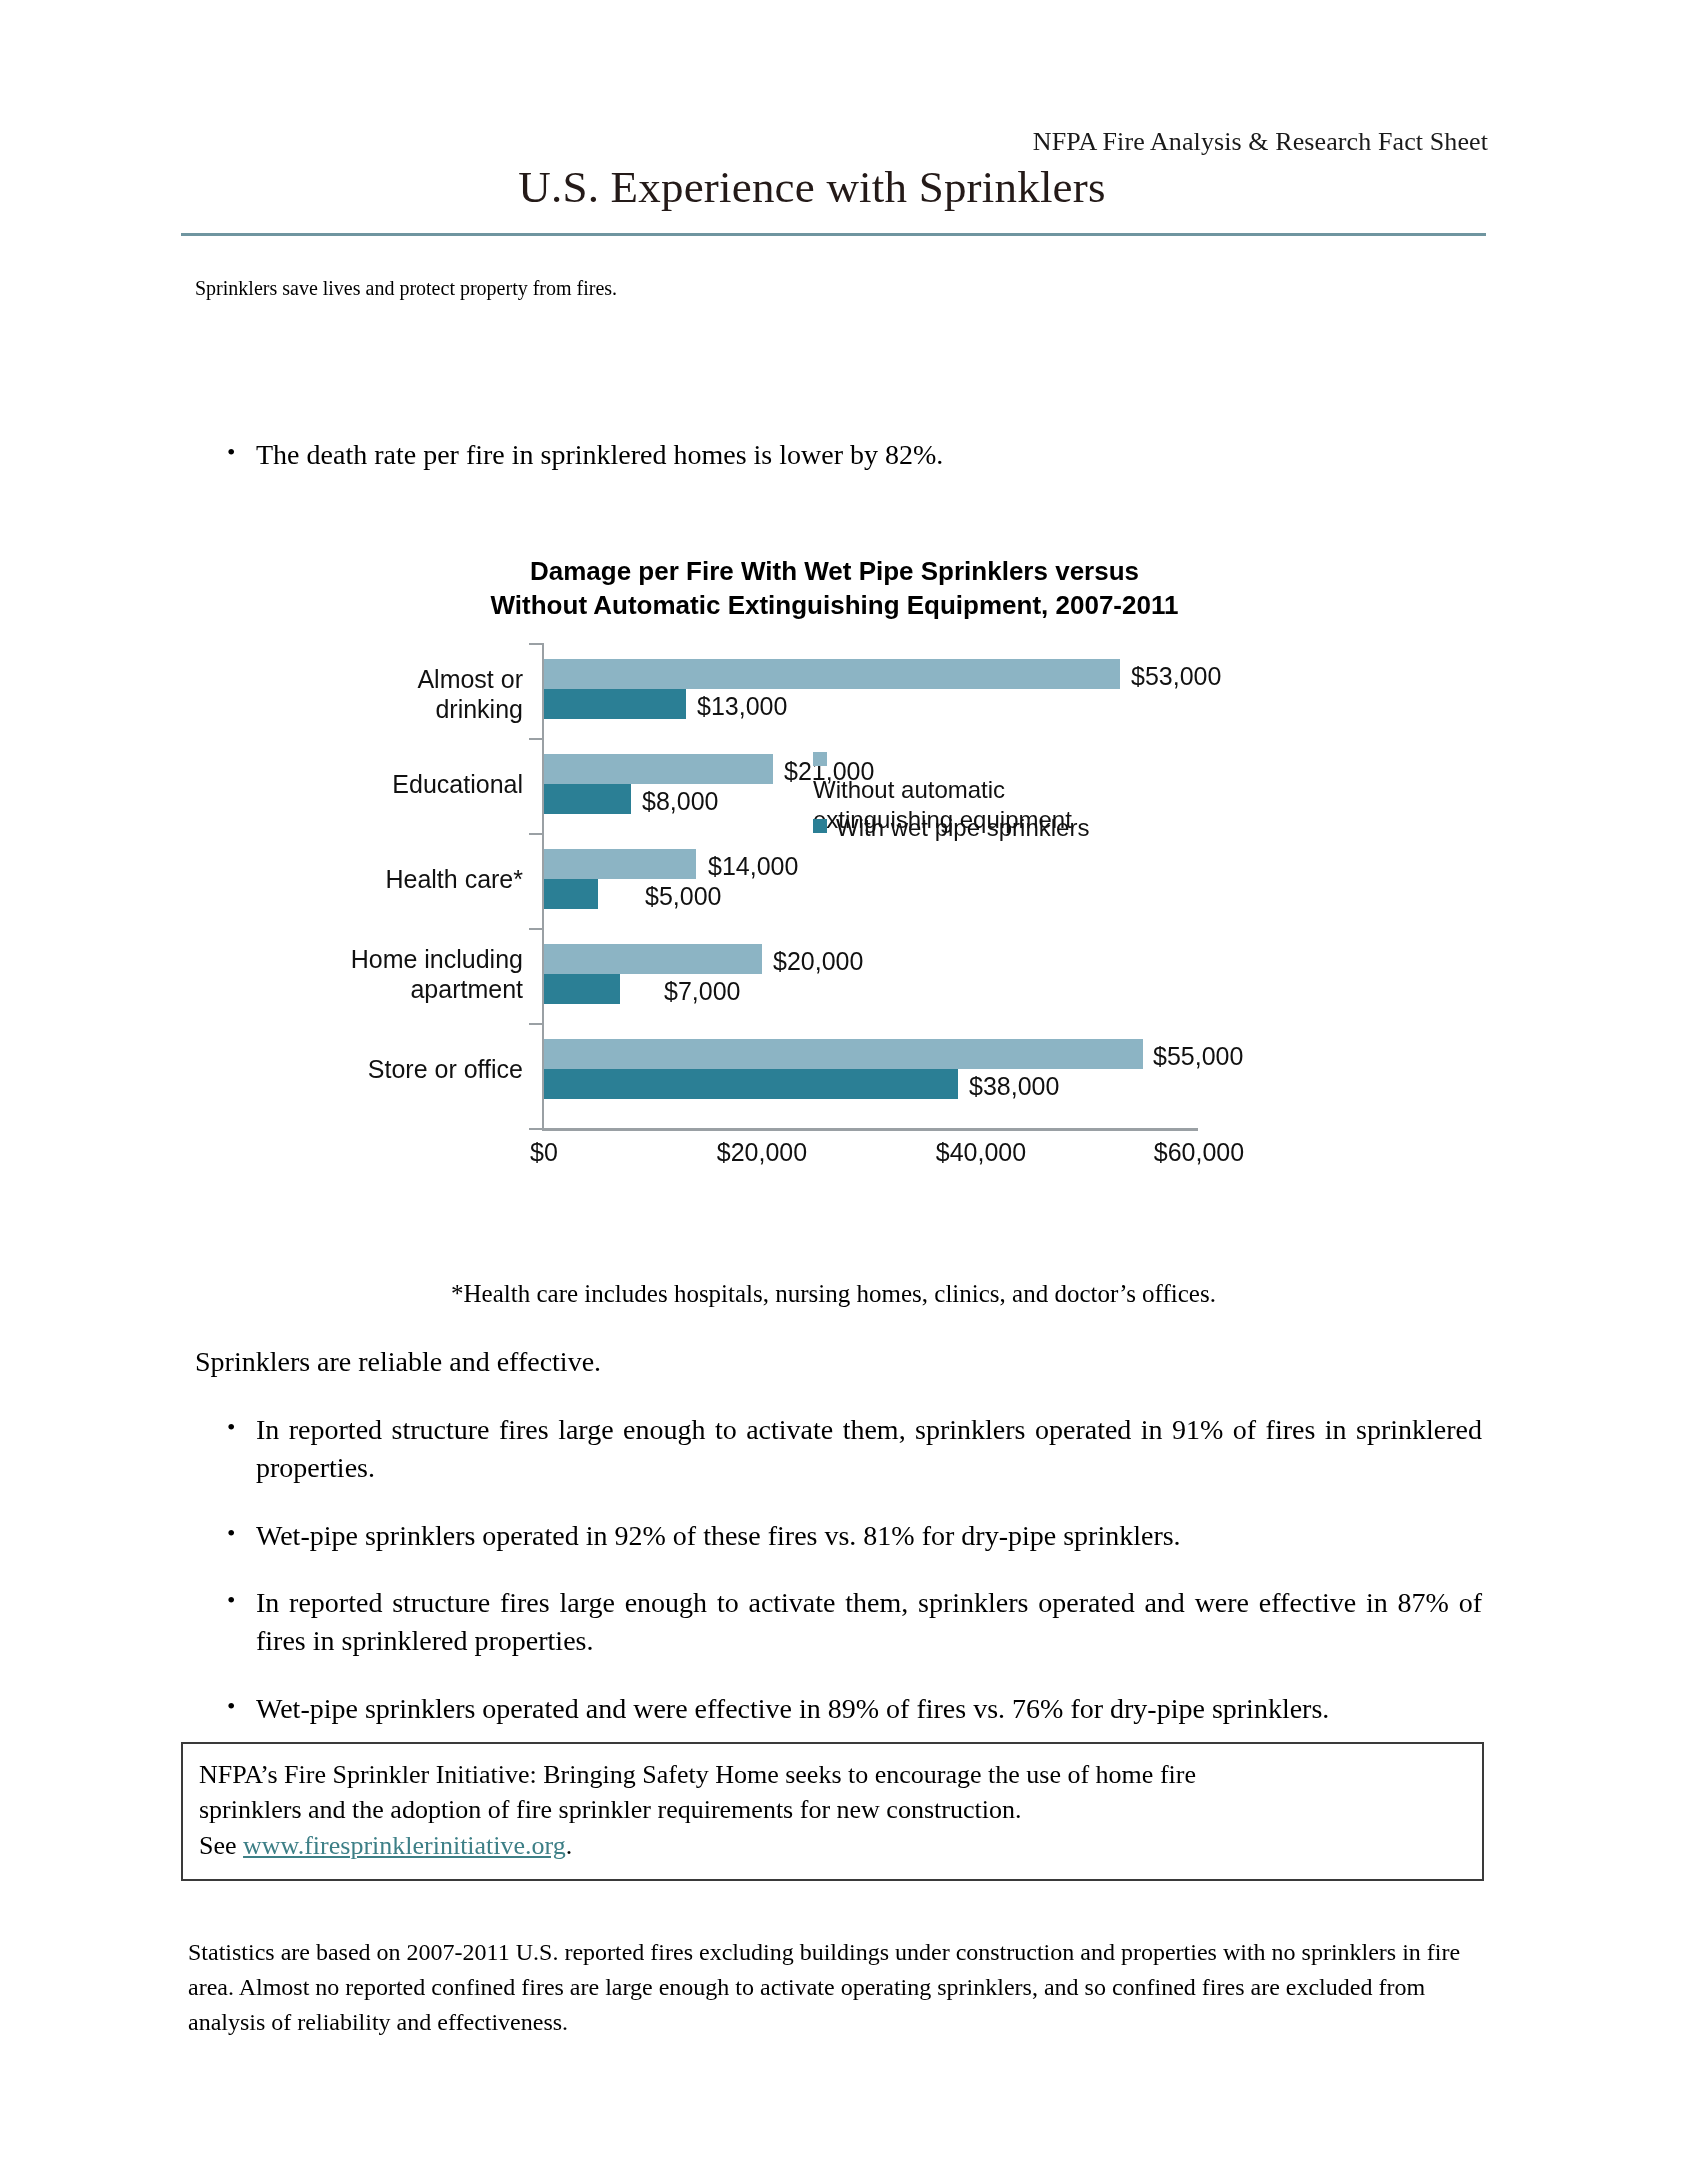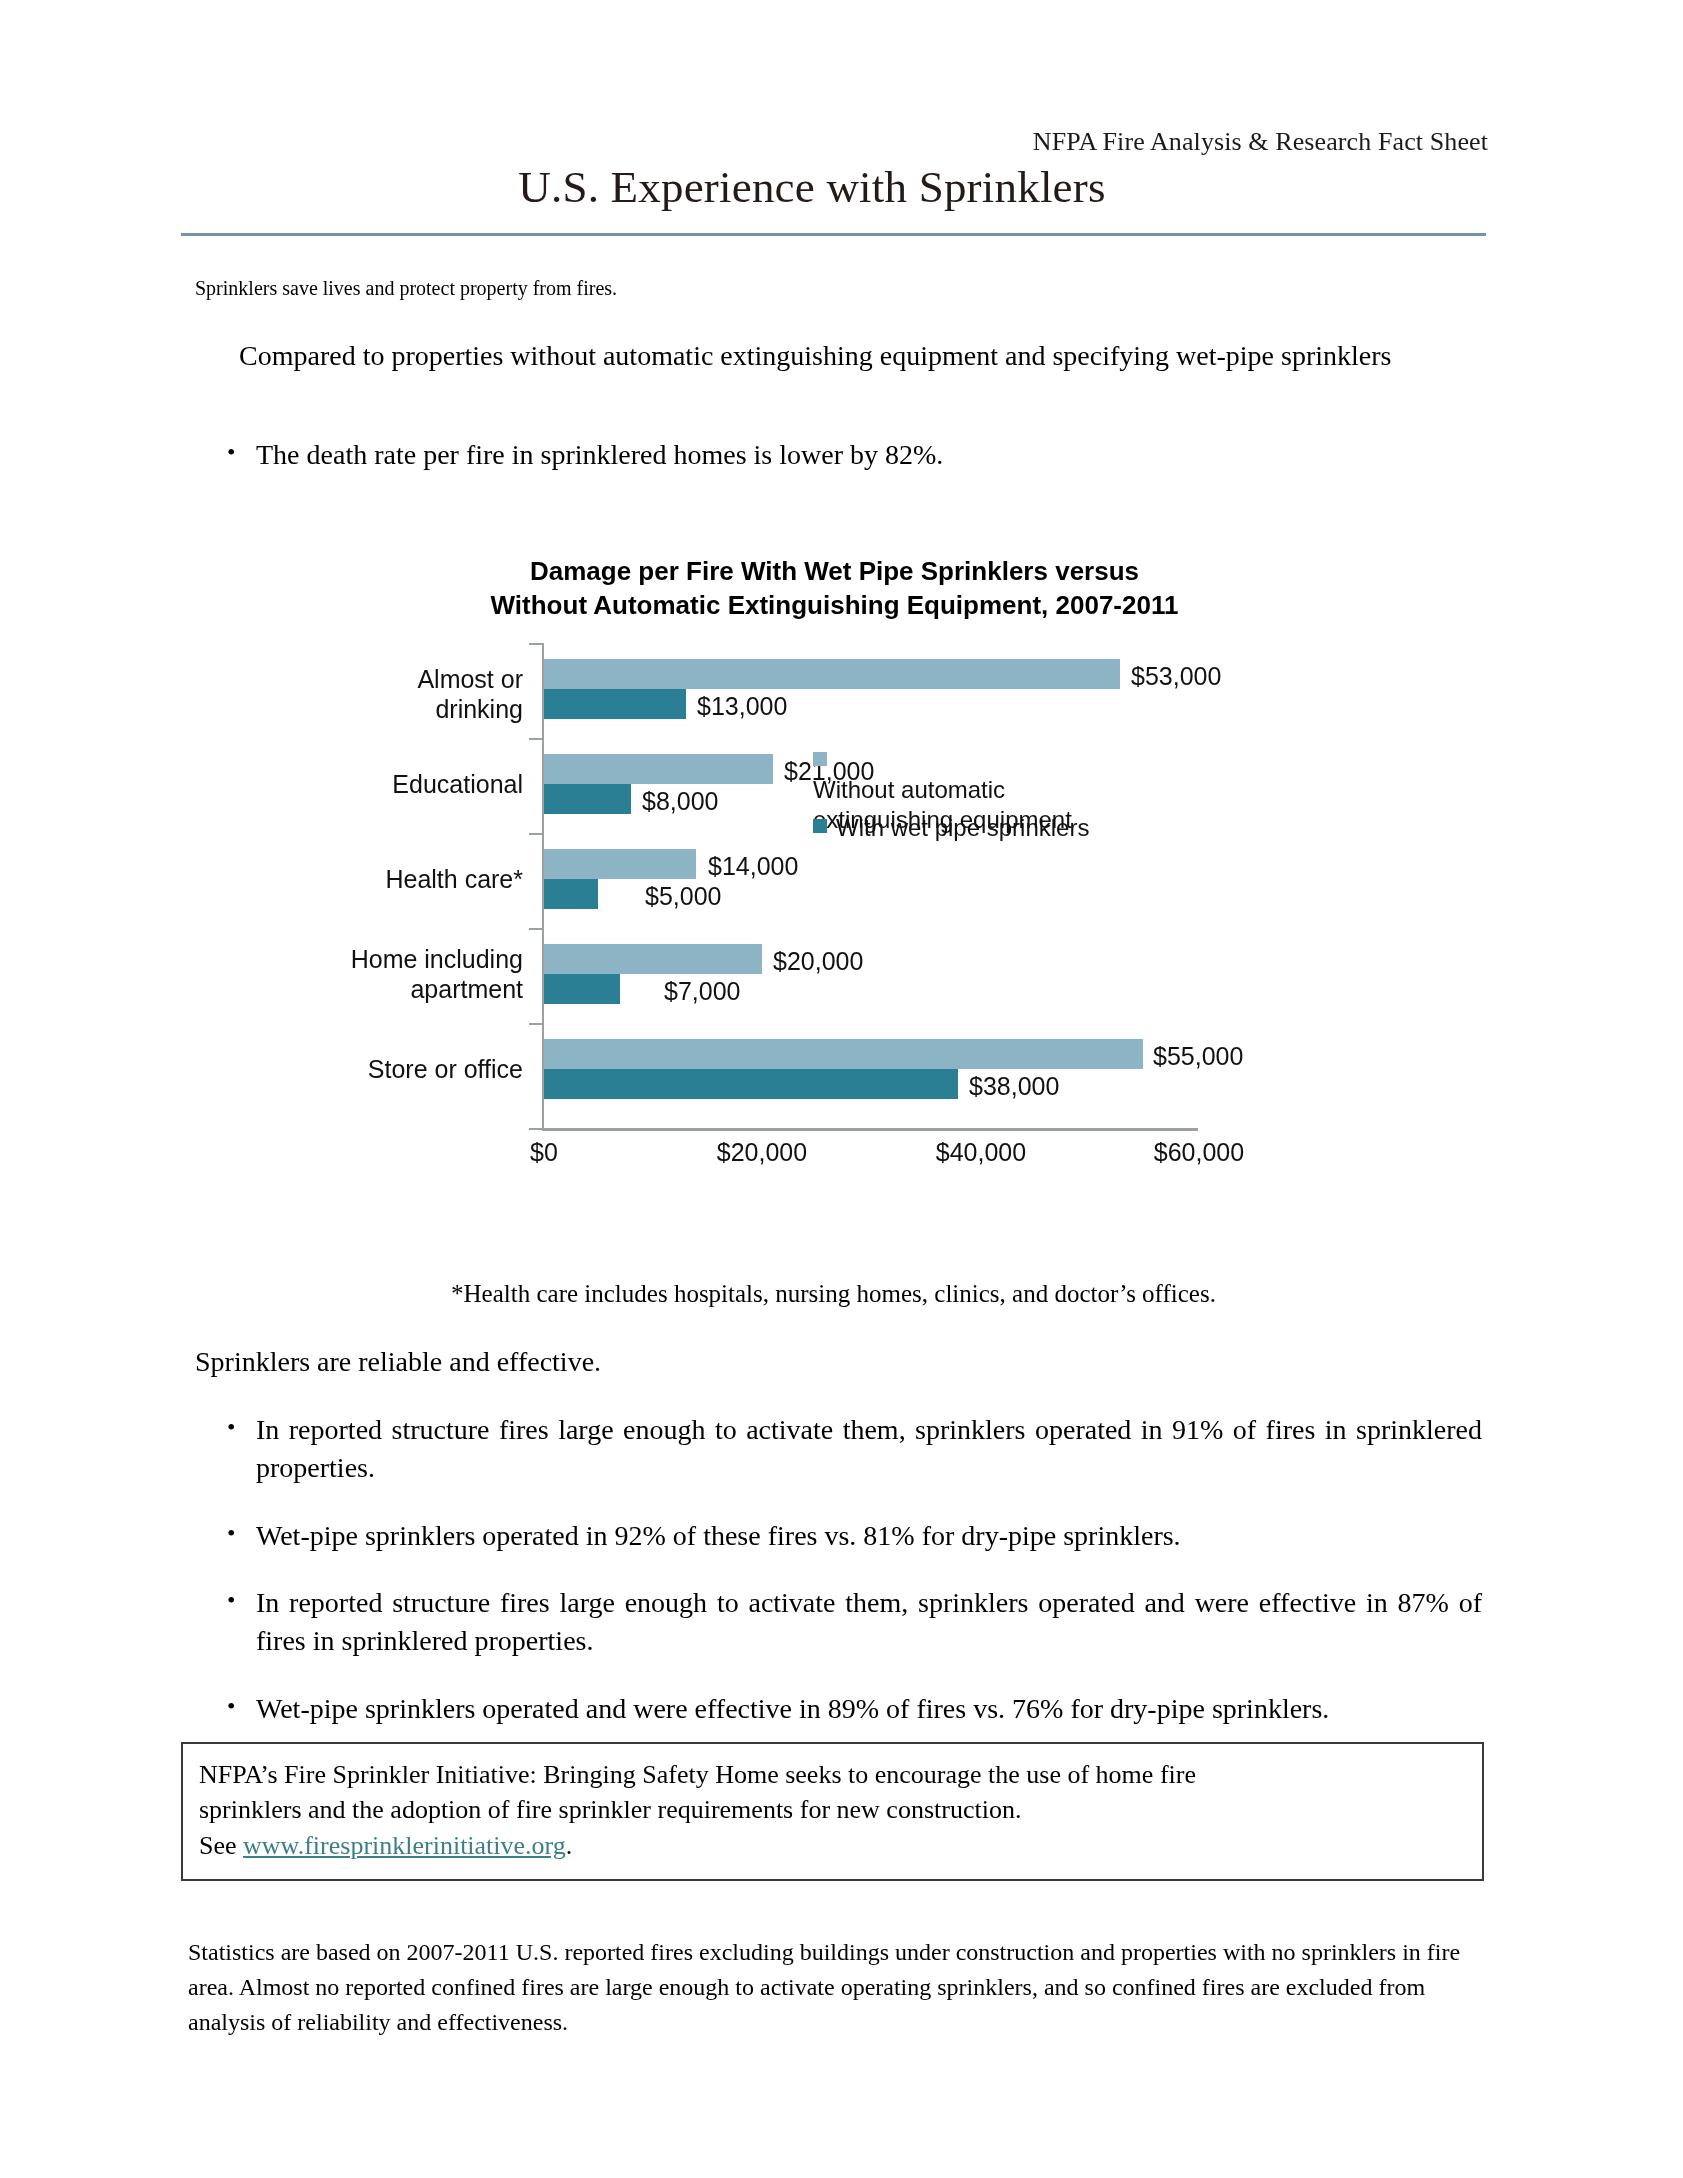--- a/index.html
+++ b/index.html
@@ -242,21 +242,20 @@
 </head>
 <body>
 
 <div class="page">
 
   <div class="kicker">NFPA Fire Analysis &amp; Research Fact Sheet</div>
   <div class="doc-title">U.S. Experience with Sprinklers</div>
   <div class="title-rule"></div>
 
   <div class="lead">Sprinklers save lives and protect property from fires.</div>
-  <div class="para">Compared to properties without automatic extinguishing equipment and specifying wet-pipe sprinklers</div>
 
   <ul class="bullets" id="top-bullets">
     <li>The death rate per fire in sprinklered homes is lower by 82%.</li>
   </ul>
 
   <div class="chart">
     <div class="chart-title">
       <div>Damage per Fire With Wet Pipe Sprinklers versus</div>
       <div>Without Automatic Extinguishing Equipment, 2007-2011</div>
     </div>

